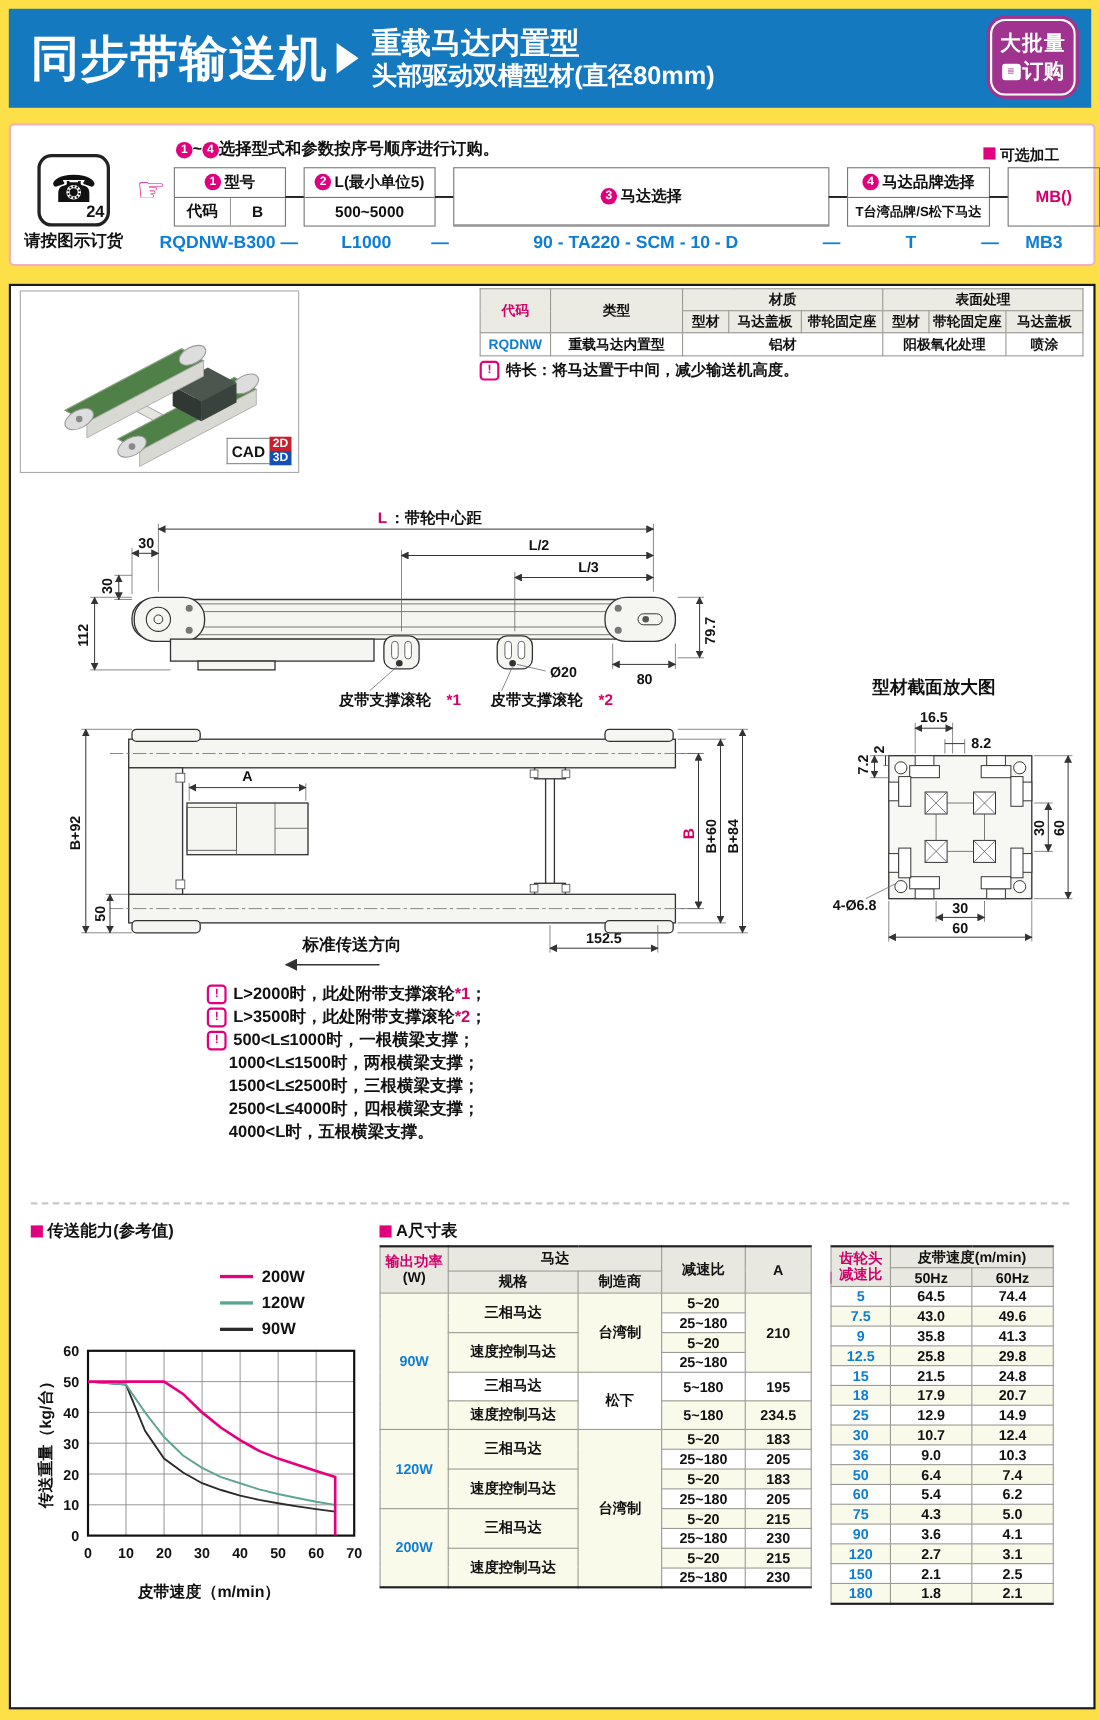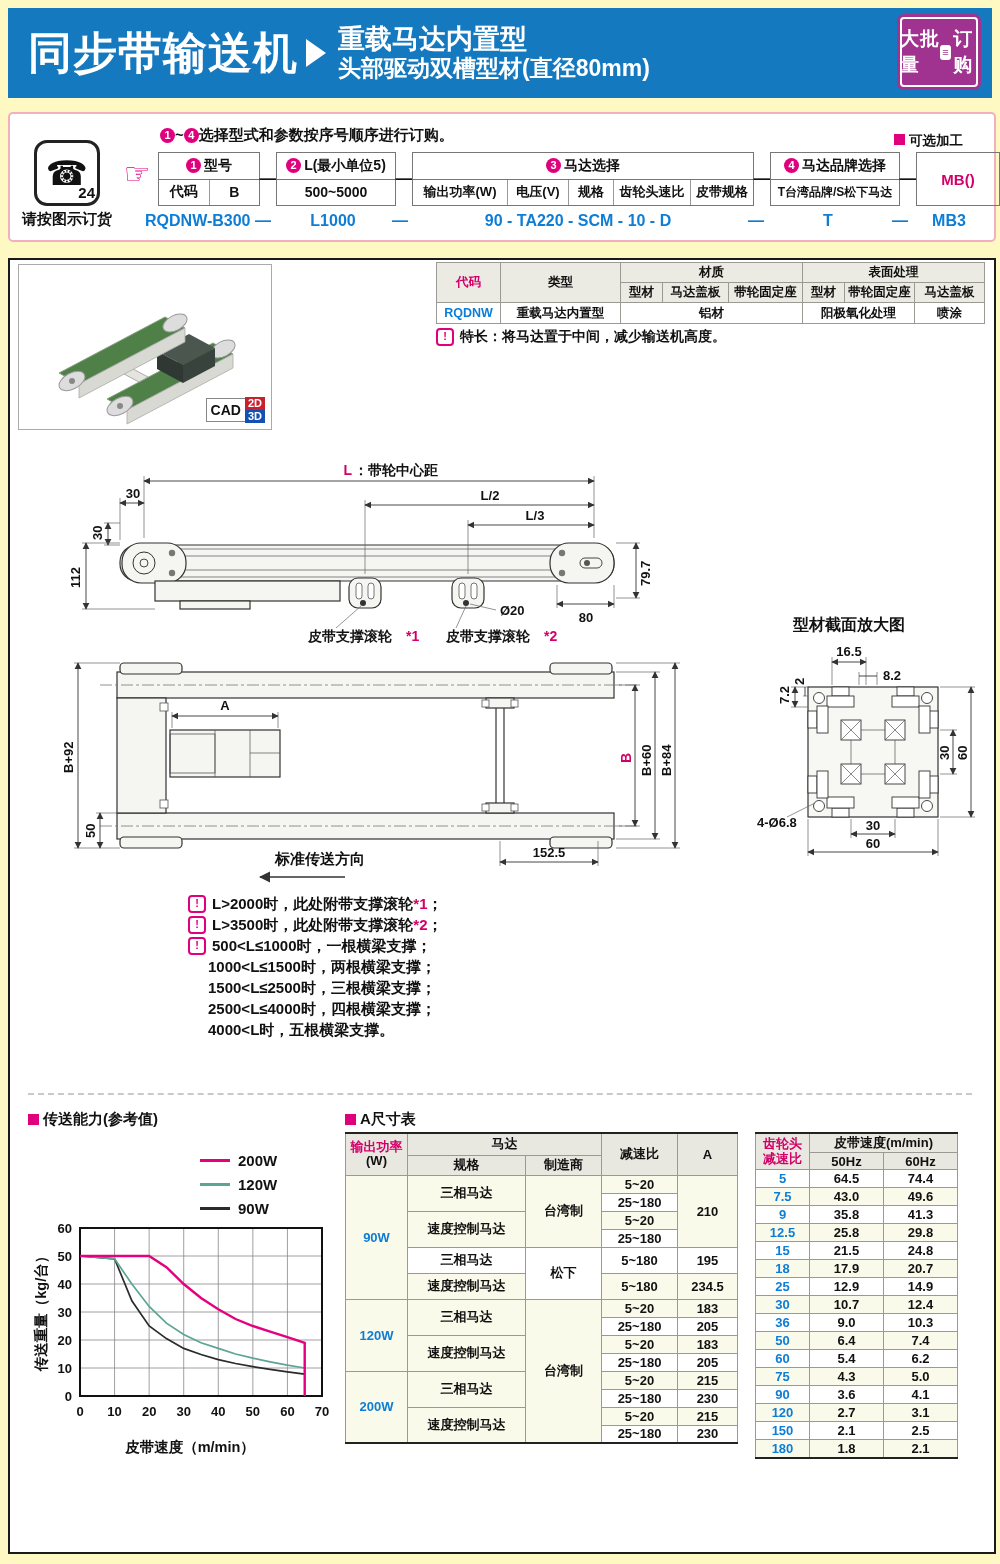--- a/index.html
+++ b/index.html
@@ -1,28 +1,28 @@
 <!DOCTYPE html>
 <html><head>
 <meta charset="utf-8">
 <style>
   html,body{margin:0;padding:0;background:#fff;}
-  #page{position:relative;width:1000px;height:1564px;background:#fef9c3;overflow:hidden;
+  #page{position:relative;width:1000px;height:1564px;background:#fde047;overflow:hidden;
         font-family:"Liberation Sans","DejaVu Sans",sans-serif;color:#111;}
   .abs{position:absolute;}
   
   .topbar{background:#1579bf;color:#fff;display:flex;align-items:center;}
   .topbar h1{font-size:44px;font-weight:bold;margin:0 6px 0 20px;letter-spacing:1px;white-space:nowrap;}
   .tri{width:0;height:0;border-left:20px solid #fff;border-top:14px solid transparent;border-bottom:14px solid transparent;margin:0 12px 0 2px;}
   .subt{line-height:1.15;}
   .subt .s1{font-size:27px;font-weight:bold;}
   .subt .s2{font-size:23px;font-weight:bold;}
   .badge{position:absolute;right:14px;top:9px;width:78px;height:70px;background:#a0338f;
-         box-shadow:0 0 0 2px #fff inset, 0 0 0 3px #a0338f;border-radius:4px;
-         display:flex;flex-direction:row;align-items:center;justify-content:center;color:#fff;font-weight:bold;}
+         box-shadow:0 0 0 2px #fff inset, 0 0 0 3px #a0338f;border-radius:14px;
+         display:flex;flex-direction:column;align-items:center;justify-content:center;color:#fff;font-weight:bold;}
   .badge .l1{font-size:19px;letter-spacing:1px;}
   .badge .l2{font-size:19px;display:flex;align-items:center;gap:2px;}
   .bubble{display:inline-block;width:17px;height:15px;background:#fff;border-radius:3px;color:#a0338f;
           font-size:11px;line-height:15px;text-align:center;font-weight:bold;}
   
   .orderbox{border:2px solid #f2afbe;border-radius:5px;background:#fff;}
   .phonebox{position:absolute;left:24px;top:26px;width:60px;height:60px;border:3px solid #222;border-radius:13px;
             display:flex;align-items:center;justify-content:center;}
   .phonebox .ph{font-size:34px;line-height:1;}
   .phonebox .h24{position:absolute;right:2px;bottom:2px;font-size:15px;font-weight:bold;}
@@ -155,27 +155,20 @@
         <div class="bd">
             <div>500~5000</div>
           </div>
       </div>
       <div class="dashsep">—</div>
       <div class="obox" style="width:340px;">
         <div class="hd">
             <span class="cnum">3</span>
             <span>马达选择</span>
           </div>
-        <div class="bd" style="font-size:13px;">
-          <div style="flex:none;width:94px;">输出功率(W)</div>
-          <div style="flex:none;width:60px;">电压(V)</div>
-          <div style="flex:none;width:44px;">规格</div>
-          <div style="flex:none;width:76px;">齿轮头速比</div>
-          <div style="flex:1;">皮带规格</div>
-        </div>
       </div>
       <div class="dashsep">—</div>
       <div class="obox" style="width:128px;">
         <div class="hd">
             <span class="cnum">4</span>
             <span>马达品牌选择</span>
           </div>
         <div class="bd" style="font-size:12px;">
             <div>T台湾品牌/S松下马达</div>
           </div>

